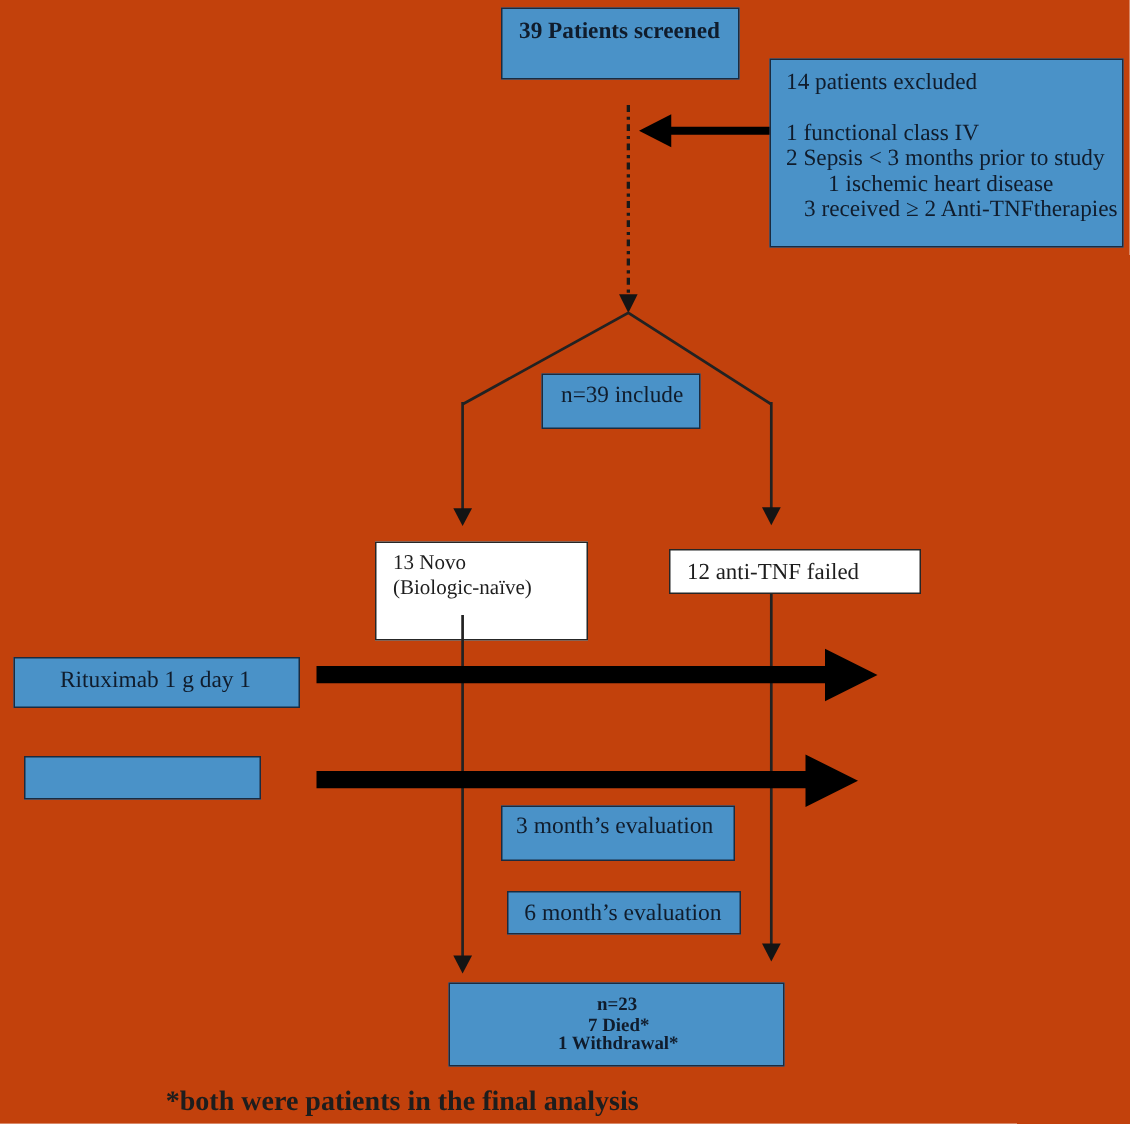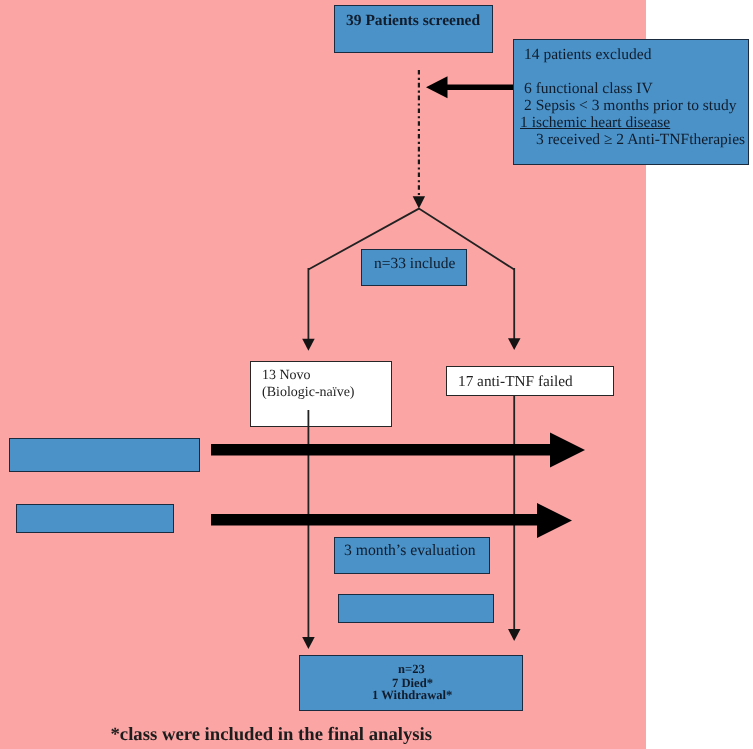--- a/index.html
+++ b/index.html
@@ -1,69 +1,71 @@
 <!DOCTYPE html>
 <html><head>
 <meta charset="utf-8">
 <style>
   html, body { margin:0; padding:0; background:#ffffff; }
   body { width:753px; height:749px; overflow:hidden;
          font-family:"Liberation Serif", serif; color:#000;
          -webkit-font-smoothing:antialiased; text-rendering:geometricPrecision; }
-  #stage { position:relative; width:646px; height:749px; background:#fca5a5; }
+  #stage { position:relative; width:753px; height:749px; background:#c2410c; }
 
   .box { position:absolute; box-sizing:border-box;
          border:1.7px solid #1a2b40; background:#4a92c8; }
   .box.white { background:#ffffff; border:1.6px solid #262626; }
   .txt { position:absolute; white-space:nowrap; color:#101c2c; }
   .txt.bold { font-weight:bold; }
   .txt.dark { color:#1d1d1d; }
   svg.layer { position:absolute; left:0; top:0; width:753px; height:749px;
               pointer-events:none; }
 </style>
 </head>
 <body>
 
 <div id="stage">
 
   <div class="box" style="left:334px;top:5px;width:159px;height:48px;"></div>
   <div class="txt bold" style="left:346px;top:11.5px;font-size:15.5px;">39 Patients screened</div>
 
   <div class="box" style="left:513px;top:39px;width:236px;height:126px;"></div>
   <div class="txt" style="left:524px;top:46px;font-size:15.5px;">14 patients excluded</div>
-  <div class="txt" style="left:524px;top:80px;font-size:15.5px;">6 functional class IV</div>
+  <div class="txt" style="left:524px;top:80px;font-size:15.5px;">1 functional class IV</div>
   <div class="txt" style="left:524px;top:97px;font-size:15.5px;text-align:right;">2 Sepsis &lt; 3 months prior to study</div>
-  <div class="txt" style="left:520px;top:114px;font-size:15.5px;text-decoration:underline;">1 ischemic heart disease</div>
+  <div class="txt" style="left:552px;top:114px;font-size:15.5px;">1 ischemic heart disease</div>
   <div class="txt" style="left:536px;top:131px;font-size:15.5px;">3 received ≥ 2 Anti-TNFtherapies</div>
 
   <div class="box" style="left:361px;top:249px;width:106px;height:37px;"></div>
-  <div class="txt" style="left:374px;top:254.5px;font-size:15.5px;">n=33 include</div>
+  <div class="txt" style="left:374px;top:254.5px;font-size:15.5px;">n=39 include</div>
 
   <div class="box white" style="left:250px;top:361px;width:142px;height:66px;"></div>
   <div class="txt dark" style="left:262px;top:368px;font-size:14px;">13 Novo</div>
   <div class="txt dark" style="left:262px;top:384.5px;font-size:14px;">(Biologic-naïve)</div>
 
   <div class="box white" style="left:446px;top:366px;width:168px;height:30px;"></div>
-  <div class="txt dark" style="left:458px;top:373px;font-size:15.3px;">17 anti-TNF failed</div>
+  <div class="txt dark" style="left:458px;top:373px;font-size:15.3px;">12 anti-TNF failed</div>
 
   <div class="box" style="left:9px;top:438px;width:191px;height:34px;"></div>
+  <div class="txt" style="left:40px;top:444.6px;font-size:15.6px;">Rituximab 1 g day 1</div>
 
   <div class="box" style="left:16px;top:504px;width:158px;height:29px;"></div>
 
   <div class="box" style="left:334px;top:537px;width:156px;height:37px;"></div>
   <div class="txt" style="left:344px;top:542.2px;font-size:15.7px;">3 month’s evaluation</div>
 
   <div class="box" style="left:338px;top:594px;width:156px;height:29px;"></div>
+  <div class="txt" style="left:349.5px;top:599.8px;font-size:15.7px;">6 month’s evaluation</div>
 
   <div class="box" style="left:299px;top:655px;width:224px;height:56px;"></div>
   <div class="txt bold" style="left:398px;top:661.5px;font-size:12.6px;">n=23</div>
   <div class="txt bold" style="left:392px;top:675.5px;font-size:12.6px;">7 Died*</div>
   <div class="txt bold" style="left:372px;top:688.2px;font-size:12.6px;">1 Withdrawal*</div>
 
-  <div class="txt bold dark" style="left:110.5px;top:723.5px;font-size:18.7px;">*class were included in the final analysis</div>
+  <div class="txt bold dark" style="left:110.5px;top:723.5px;font-size:18.7px;">*both were patients in the final analysis</div>
 
   <svg class="layer" viewBox="0 0 753 749">
     <path d="M418.9,70 L418.9,195.2" stroke="#191919" stroke-width="2.2" stroke-dasharray="4.6,3.2,2.1,2.9" fill="none"></path>
     <polygon points="412.7,196.2 425.1,196.2 418.9,208.6" fill="#141414"></polygon>
 
     <path d="M513,87.2 L447,87.2" stroke="#000" stroke-width="5.4" fill="none"></path>
     <polygon points="447.5,76.2 447.5,98.2 426,87.2" fill="#000"></polygon>
 
     <path d="M308.4,269.5 L418.9,208.6 L514.2,269.5" stroke="#222" stroke-width="1.8" fill="none" stroke-linejoin="miter"></path>
 

